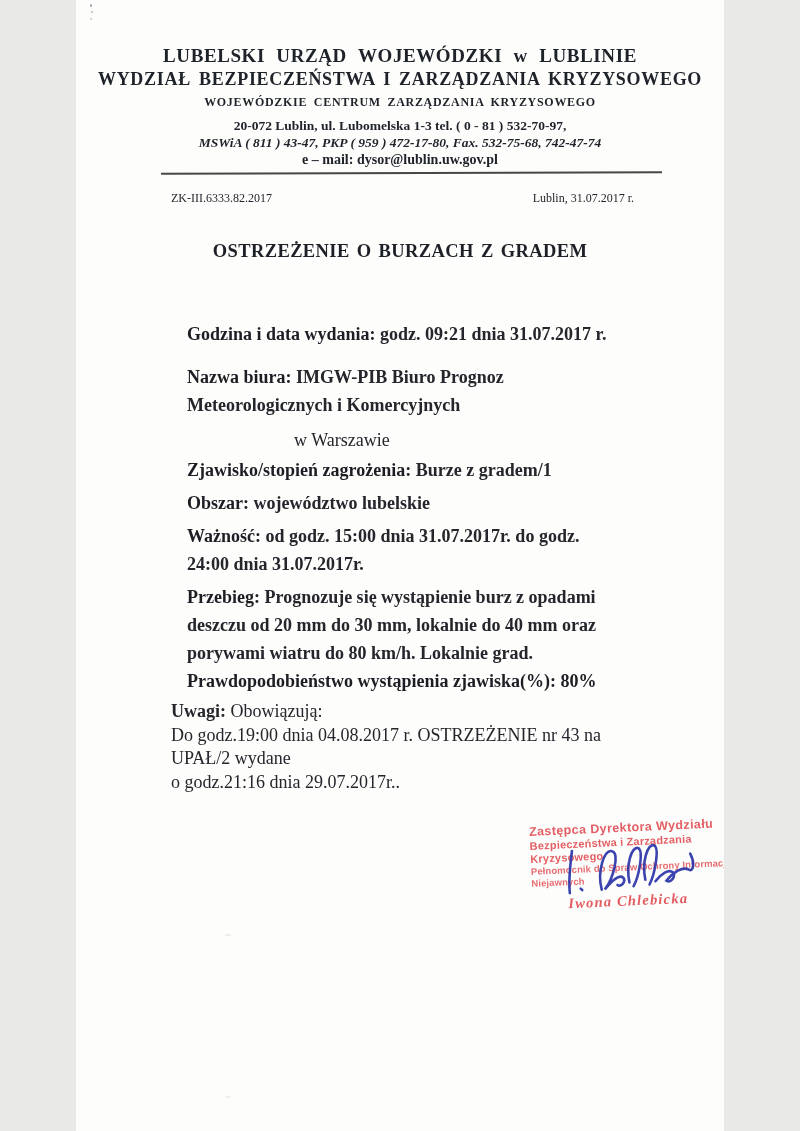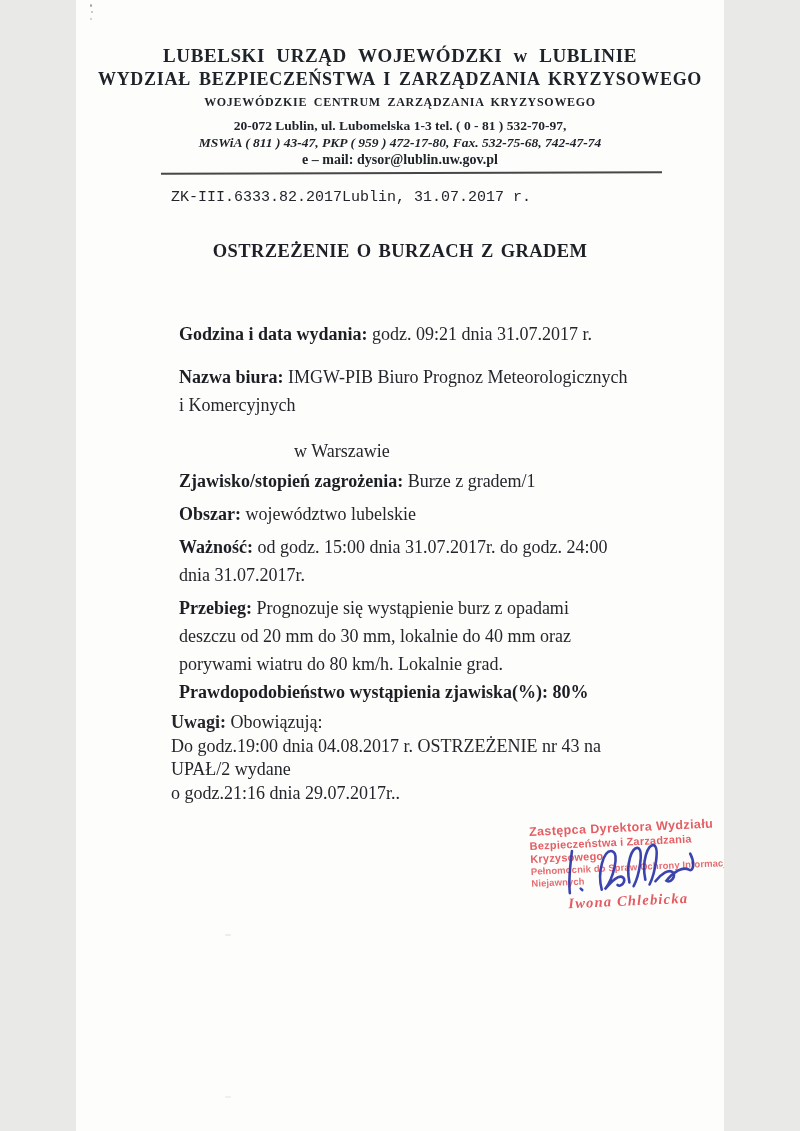--- a/index.html
+++ b/index.html
@@ -16,29 +16,29 @@
   
   .header{padding-top:44px;text-align:center;color:#1e2229;}
   .h1{font-weight:700;font-size:19px;line-height:24px;letter-spacing:.6px;word-spacing:6px;}
   .h2{font-weight:700;font-size:18px;line-height:23px;letter-spacing:.7px;word-spacing:3px;}
   .h3{font-weight:700;font-size:12px;line-height:23px;letter-spacing:.7px;word-spacing:3px;}
   .addr{font-weight:700;font-size:13.5px;line-height:16px;margin-top:4px;}
   .phones{font-weight:700;font-size:13.5px;line-height:17px;font-style:italic;}
   .email{font-weight:700;font-size:14px;line-height:17px;}
   .hrule{margin:4px 62px 0 85px;border:0;border-top:2.5px solid #474747;transform:rotate(-.15deg);}
   
-  .refrow{display:flex;padding:13px 90px 0 95px;font-size:15px;line-height:22px;font-family:Liberation Mono, monospace;}
+  .refrow{display:flex;justify-content:space-between;padding:13px 90px 0 95px;font-size:12px;line-height:22px;}
   
   .title{text-align:center;margin-top:32px;font-weight:700;font-size:18.5px;letter-spacing:.4px;word-spacing:2px;color:#1d2026;}
   
   .content{padding:58px 86px 0 95px;font-size:18px;color:#24262b;}
-  .field{margin:0 8px 5px;line-height:28px;}
+  .field{margin:0 16px 5px;line-height:28px;font-weight:bold;}
   .field strong{color:#1c1e24;}
   .mb-lg{margin-bottom:15px;}
-  .indent2{padding-left:123px;line-height:28px;margin-top:18px;margin-bottom:2px;}
+  .indent2{padding-left:123px;line-height:28px;margin-top:7px;margin-bottom:2px;}
   .tight{margin-bottom:0;}
   .remarks-block{margin:0 0 10px;}
   .remarks-block .rline{line-height:23.5px;}
   
   .stamp{
     position:absolute;left:455px;top:820px;width:215px;height:105px;
     transform:rotate(-2.6deg);
     font-family:"Liberation Sans", sans-serif;
   }
   .stamp-line{color:var(--stamp-red,#e04a50);font-weight:700;opacity:.88;}

